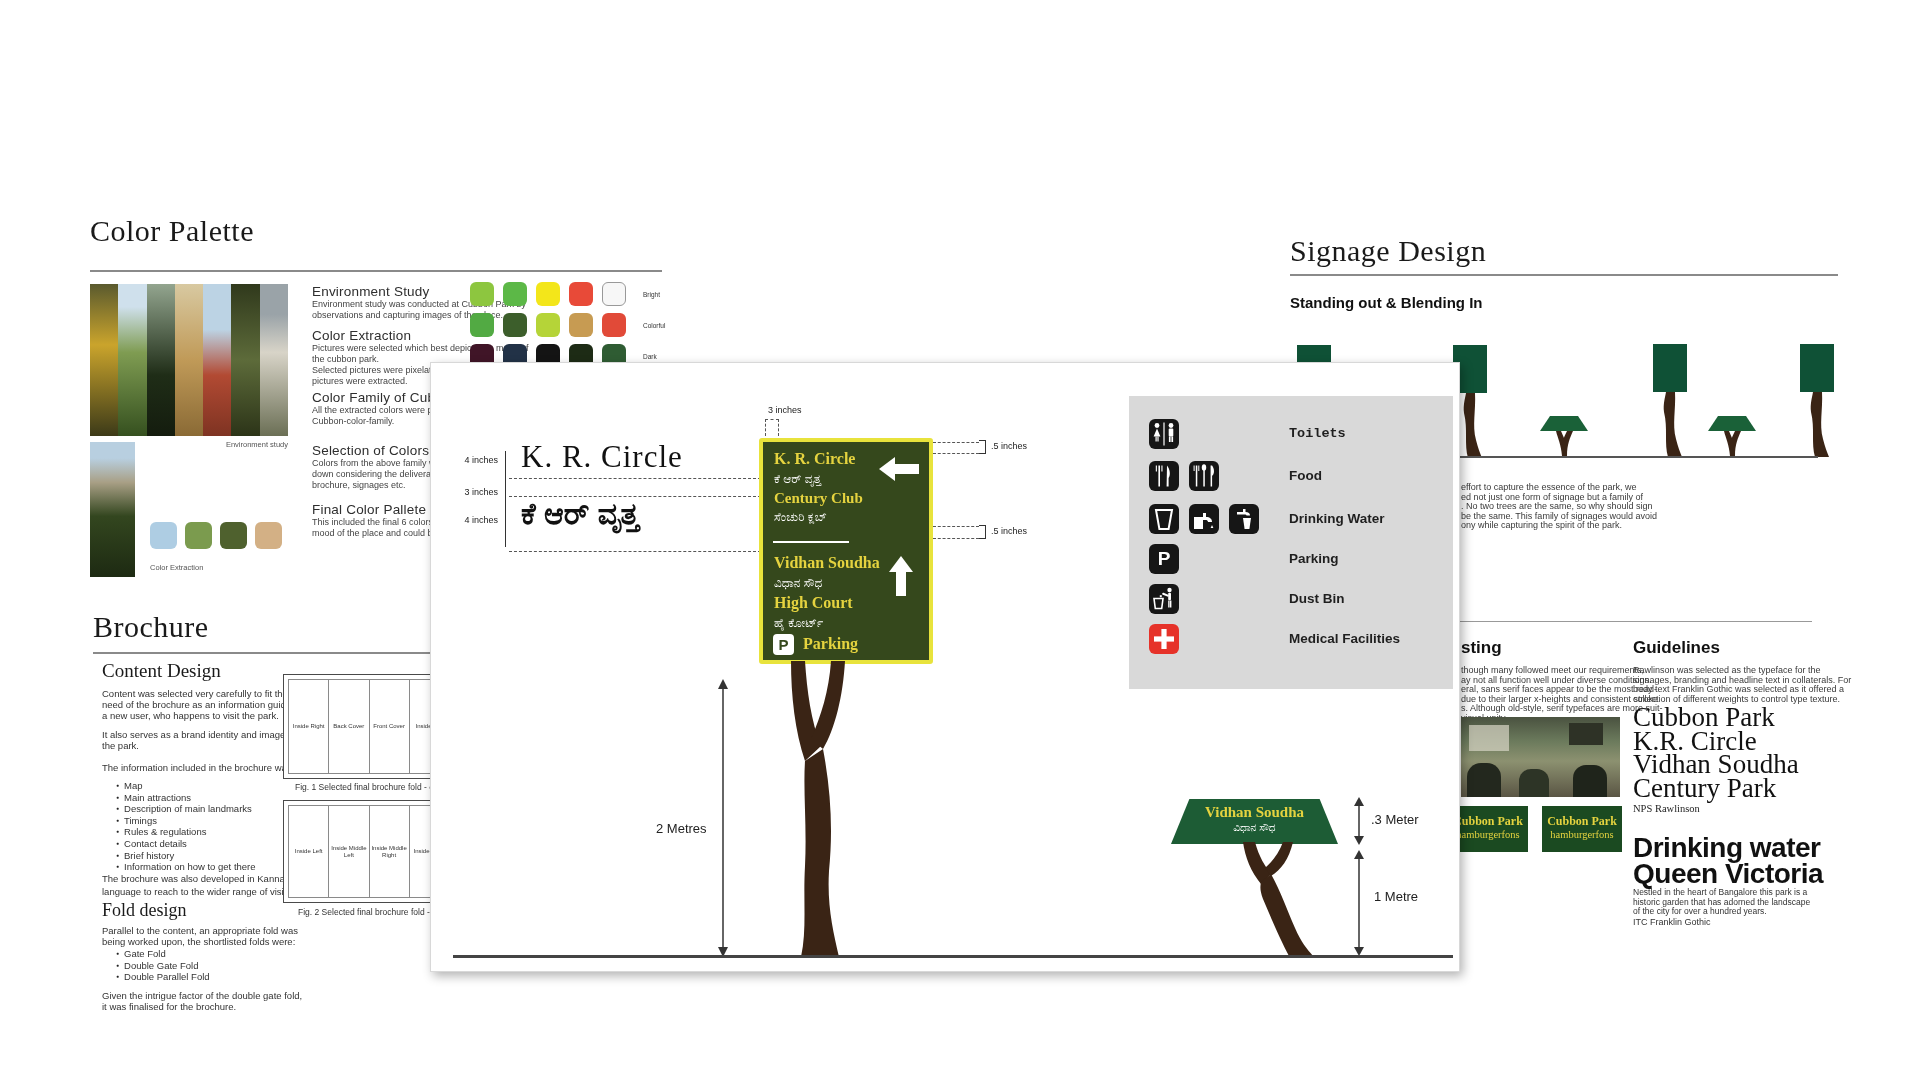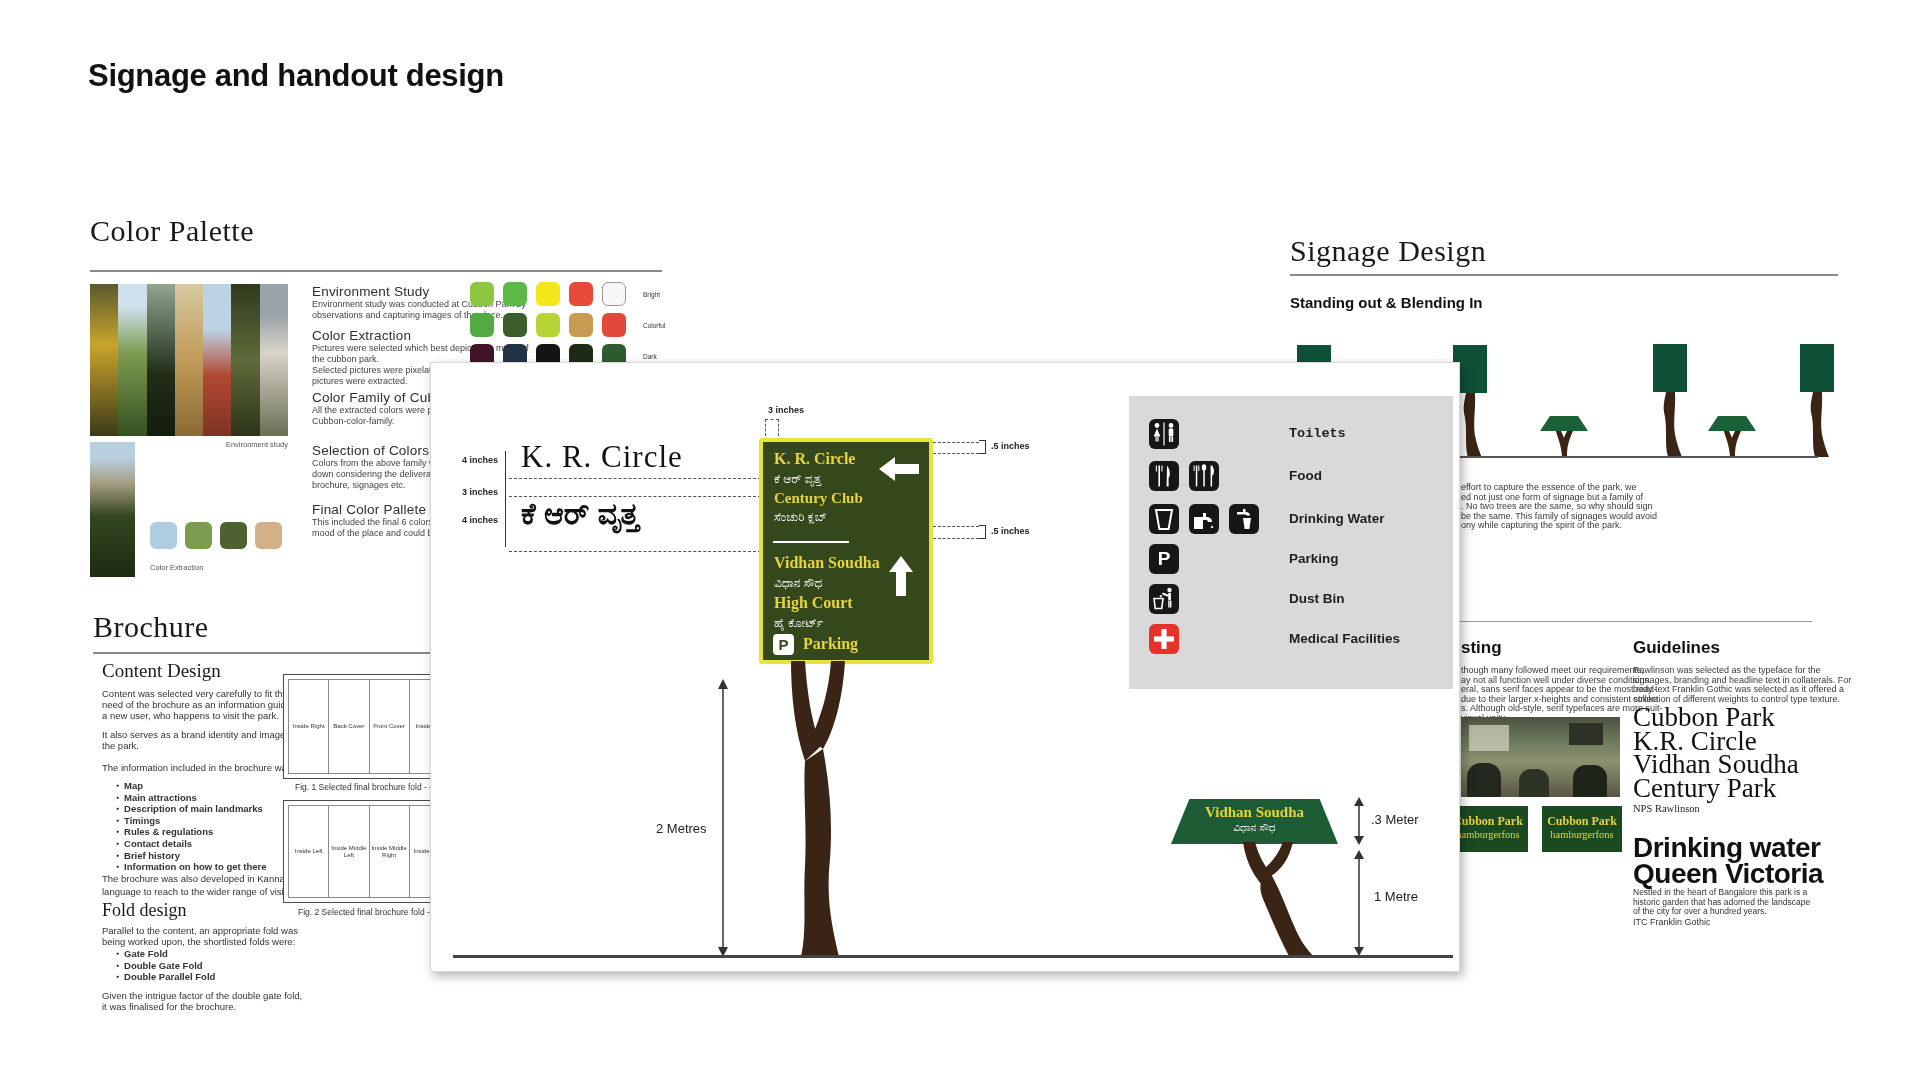--- a/index.html
+++ b/index.html
@@ -9,31 +9,31 @@
   .serif{font-family:"Liberation Serif","DejaVu Serif",serif;}
   .board-head{font-family:"Liberation Serif","DejaVu Serif",serif;font-size:30px;color:#1a1a1a;letter-spacing:.5px;}
   .rule{background:#8a8a8a;height:1.5px;}
   .sec-title{font-size:13.5px;color:#2e2e2e;letter-spacing:.2px;}
   .sec-body{font-size:9px;line-height:11px;color:#444;white-space:nowrap;}
   .cap{font-size:7.5px;color:#555;}
   .sw{width:24px;height:24px;border-radius:6px;display:inline-block;}
   .sw-label{font-size:6.5px;color:#333;}
   .b-body{font-size:9.5px;line-height:11px;color:#333;}
   .b-list{margin:0;padding:0 0 0 14px;}
-  .b-list li{list-style:none;font-size:9.5px;line-height:10.6px;color:#333;font-weight:bold;}
+  .b-list li{list-style:none;font-size:9.5px;line-height:10.6px;color:#333;}
   .b-list li::before{content:"●";font-size:5px;vertical-align:2px;margin-right:5px;color:#222;}
   .figbox{border:1.5px solid #4a4a4a;background:#fff;}
   .figin{position:absolute;inset:4px;border:1px solid #8a8a8a;display:flex;}
   .figcol{flex:1;border-right:1px solid #8a8a8a;display:flex;align-items:center;justify-content:center;text-align:center;font-size:6px;color:#333;line-height:7px;padding:1px;}
   .figcol:last-child{border-right:none;}
   .figcap{font-size:8.5px;color:#333;}
   #panel{left:430px;top:362px;width:1028px;height:608px;background:#fff;border:1px solid #d8d8d8;
          box-shadow:3px 4px 10px rgba(0,0,0,.30);z-index:5;}
   .dash{border-top:1px dashed #555;height:0;}
-  .dim{font-size:9px;font-weight:bold;color:#222;}
+  .dim{font-size:9px;font-weight:normal;color:#222;}
   .dimbig{font-size:13px;color:#222;}
   .bracket{width:6px;height:12px;border:1px solid #333;border-left:none;display:inline-block;}
   .sign-latin{font-family:"Liberation Serif",serif;font-weight:bold;color:#e5d33f;}
   .sign-kn{color:#fff;}
   .legend-row-label{font-size:13.5px;font-weight:bold;color:#1f1f1f;}
   .icon{width:30px;height:30px;background:#161616;border-radius:6px;position:absolute;}
   .icon svg{position:absolute;inset:0;}
   .trap{clip-path:polygon(11% 0,89% 0,100% 100%,0 100%);}
   .frag{font-size:9px;line-height:9.6px;color:#3a3a3a;white-space:nowrap;}
   .gl-head{font-size:17px;font-weight:bold;color:#111;}
@@ -42,21 +42,20 @@
   .badge{width:80px;height:46px;background:#1b4a21;text-align:center;}
   .badge .l1{font-family:"Liberation Serif",serif;font-weight:bold;font-size:12px;color:#e5d33f;padding-top:8px;}
   .badge .l2{font-family:"Liberation Serif",serif;font-size:10.5px;color:#e5d33f;}
   .slice{height:100%;flex:1;}
 </style>
 </head>
 <body>
 
 <div id="canvas">
 
-  <div class="abs" style="left:88px;top:58px;font-size:31px;font-weight:bold;letter-spacing:-.3px;color:#111;">Signage and handout design</div>
 
   <div class="abs board-head" style="left:90px;top:214px;">Color Palette</div>
   <div class="abs rule" style="left:90px;top:270px;width:572px;"></div>
 
   <div class="abs" style="left:90px;top:284px;width:198px;height:152px;display:flex;">
     <div class="slice" style="background:linear-gradient(180deg,#5a5a2e,#caa42c 40%,#3c3a18);"></div>
     <div class="slice" style="background:linear-gradient(180deg,#cfe0ec 15%,#7f9c52 45%,#35501f);"></div>
     <div class="slice" style="background:linear-gradient(180deg,#93a58f,#1f2d17 60%,#141c0e);"></div>
     <div class="slice" style="background:linear-gradient(180deg,#d8c9a1,#c09a58 50%,#8a6a35);"></div>
     <div class="slice" style="background:linear-gradient(180deg,#bcd3e4 30%,#b24a33 60%,#7e3322);"></div>

